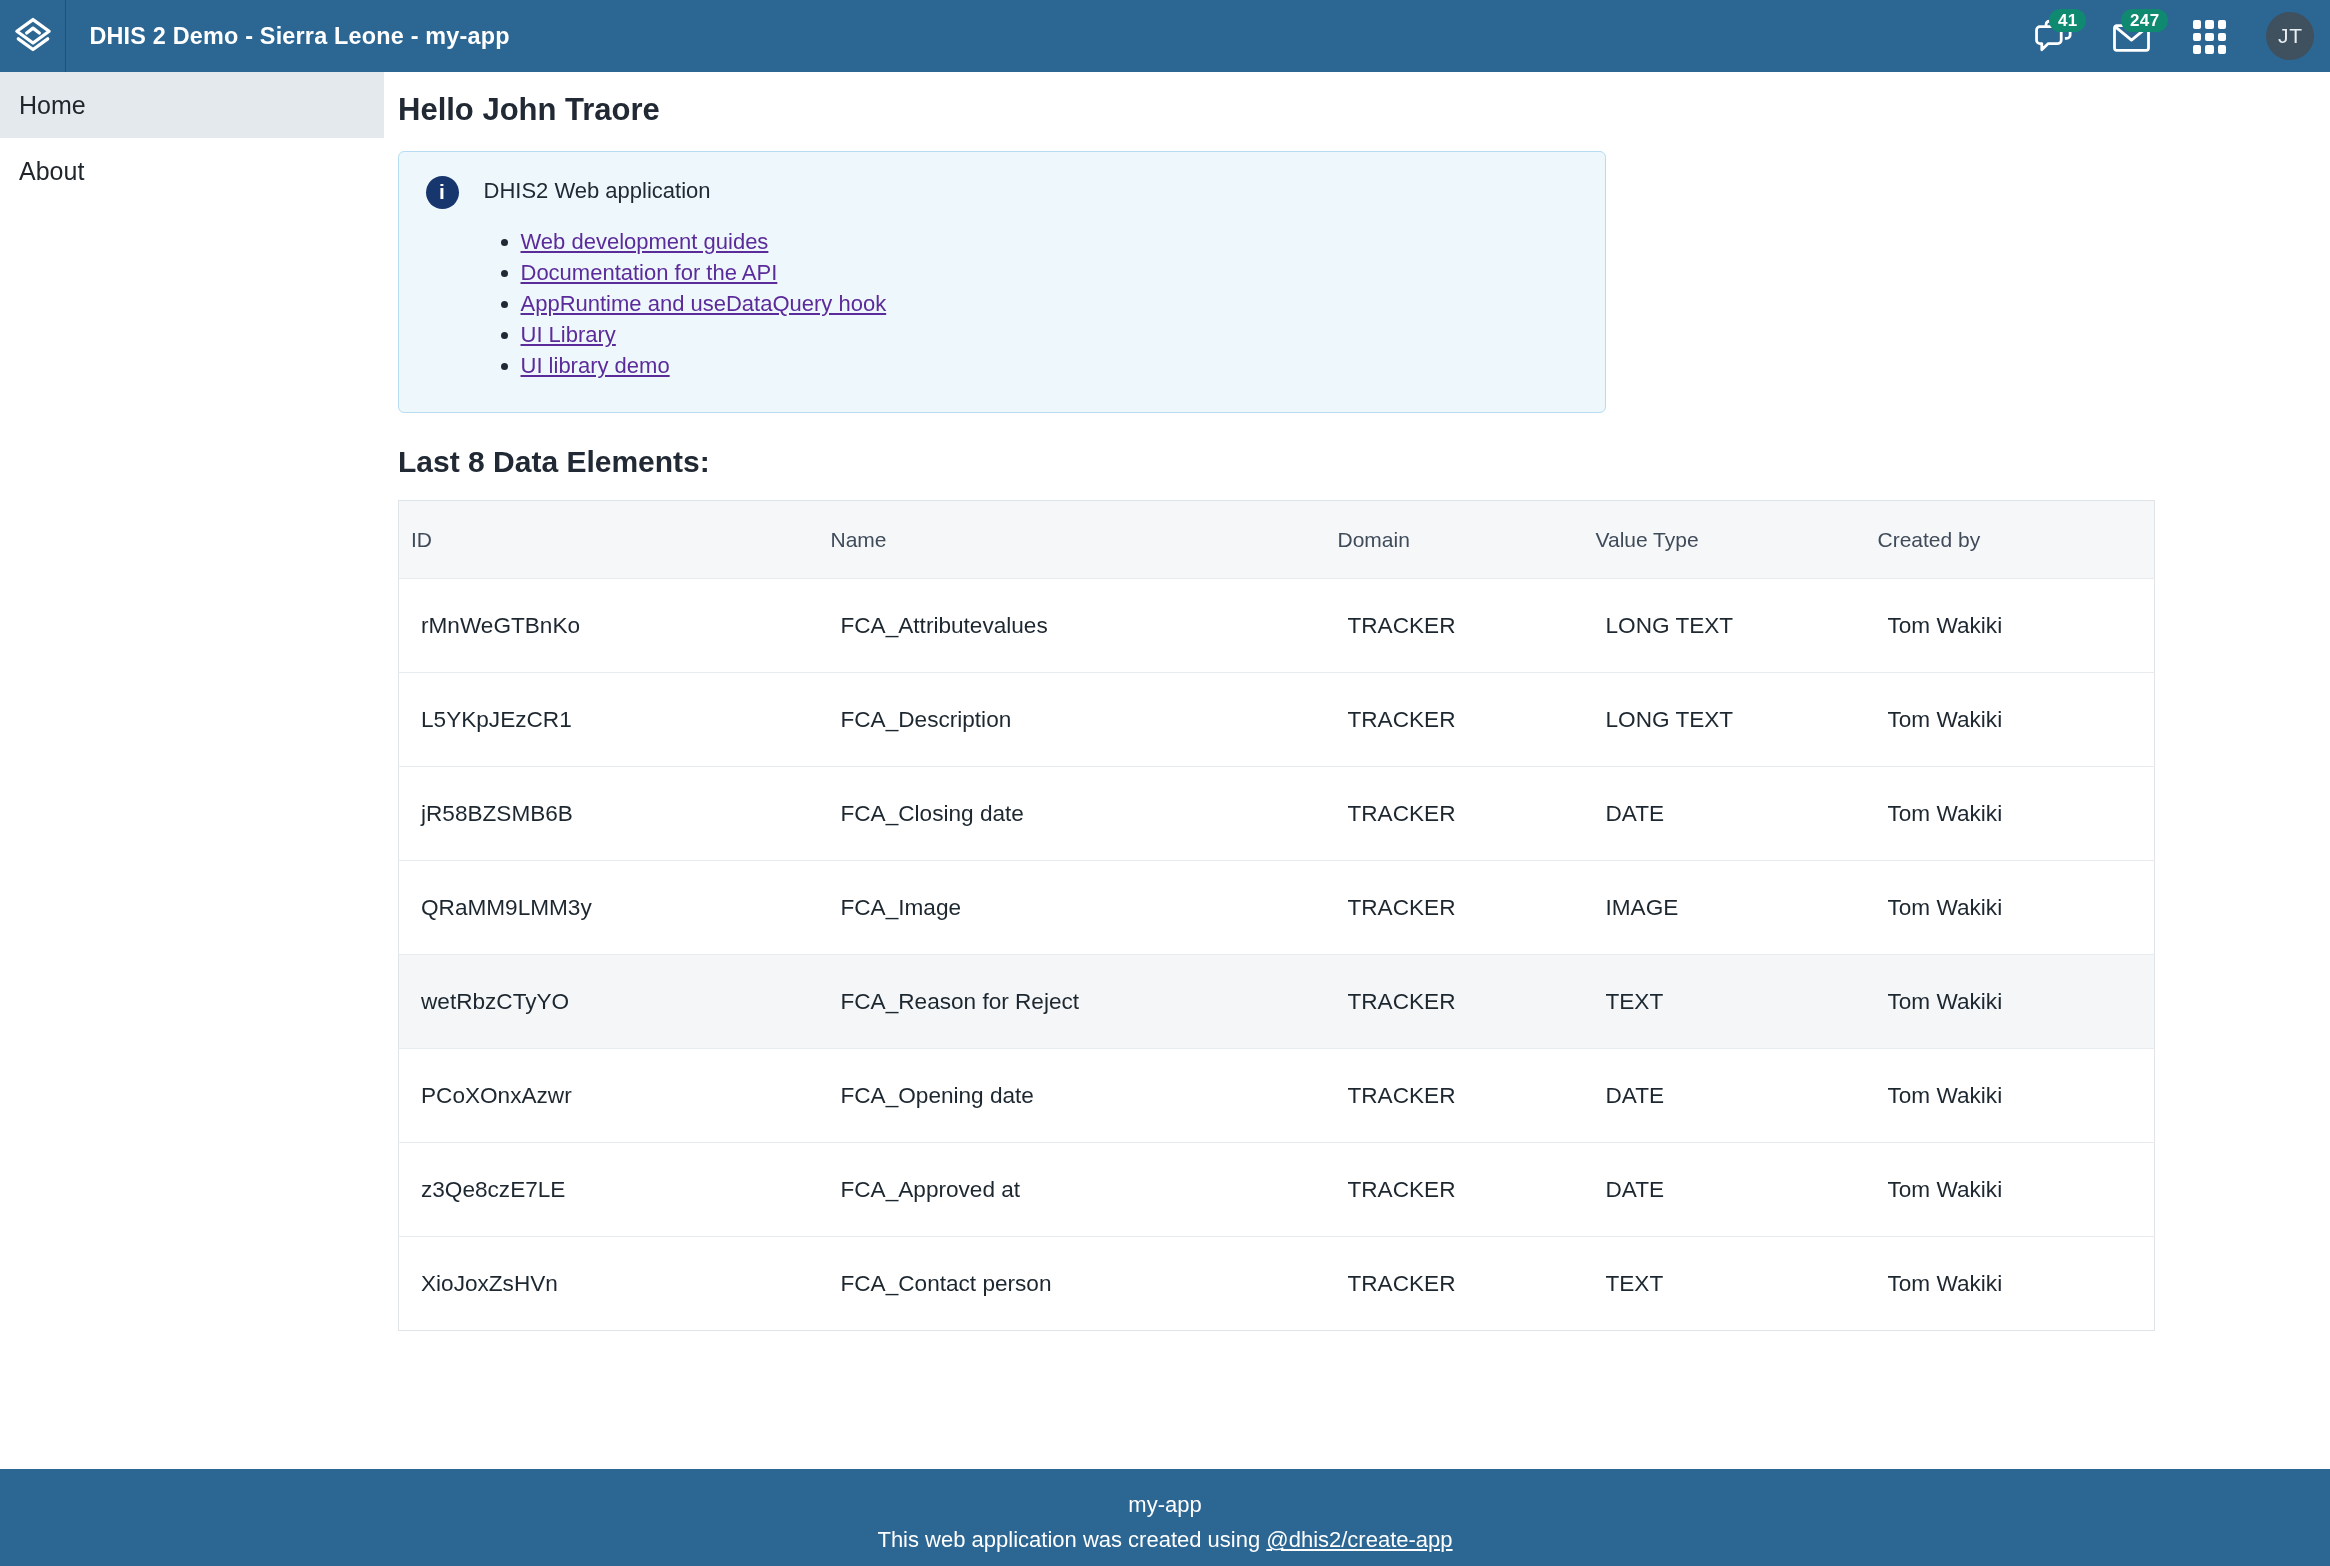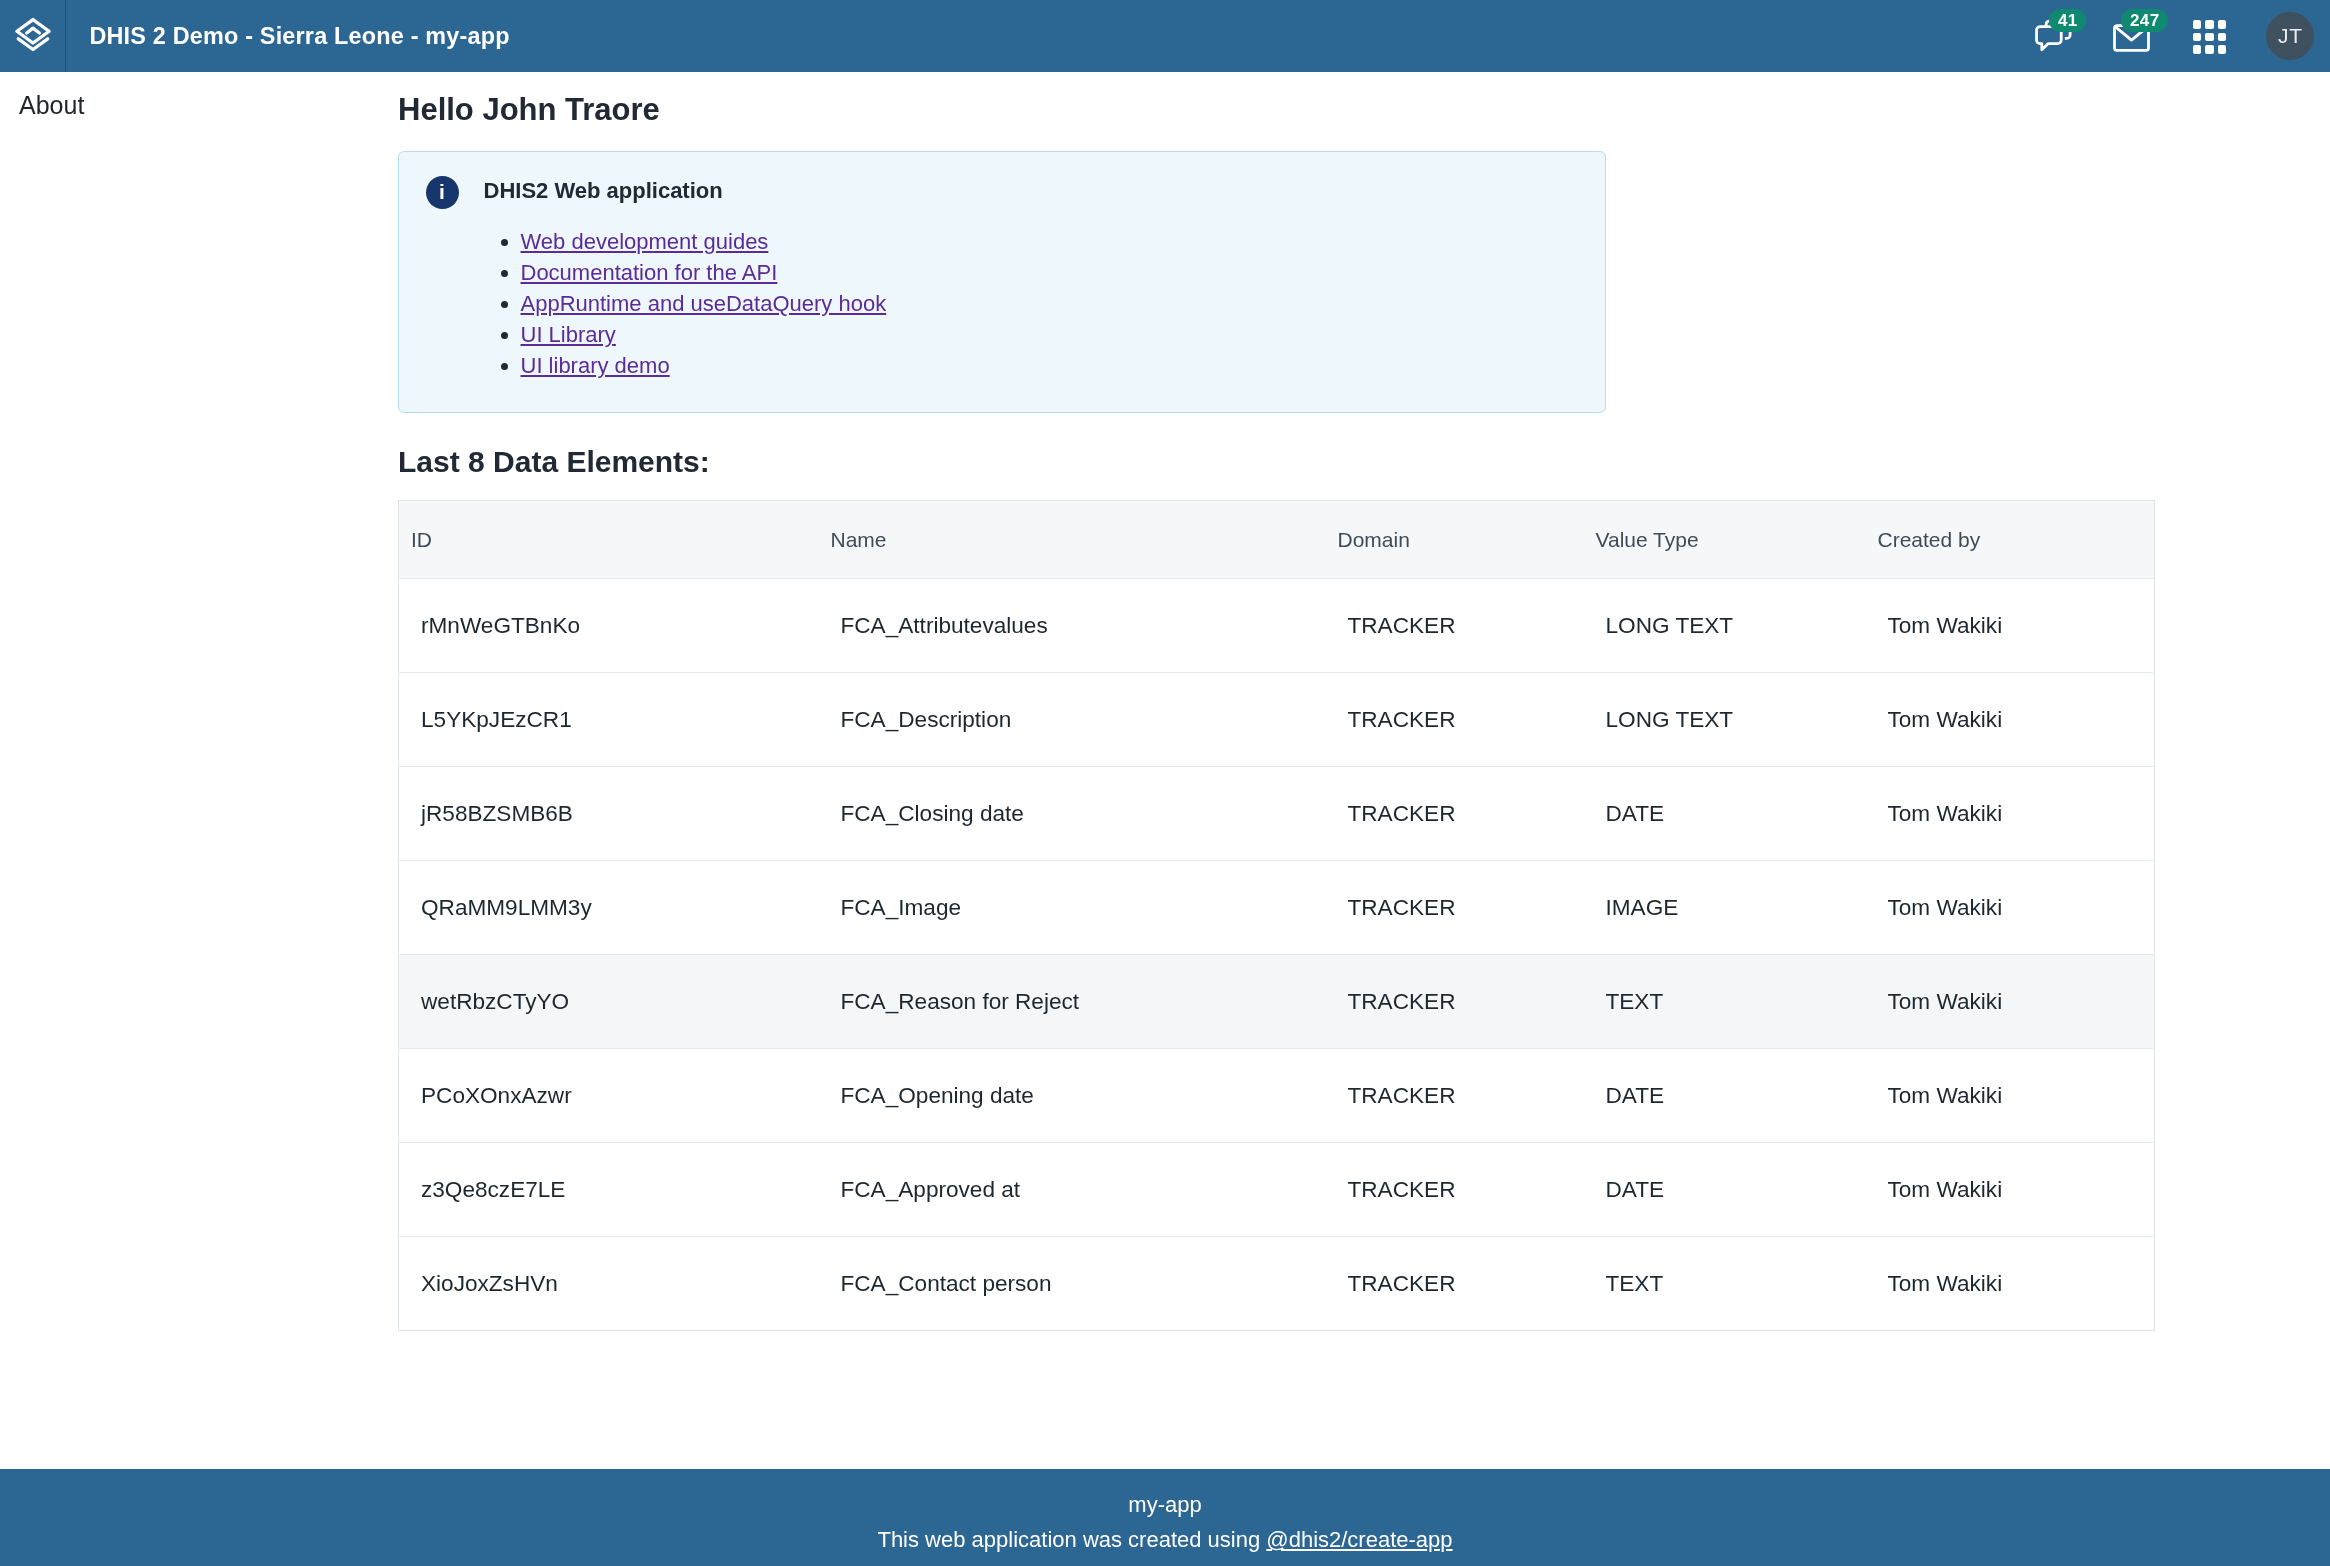--- a/index.html
+++ b/index.html
@@ -99,21 +99,21 @@
     display:flex;align-items:flex-start;
   }
   .info-icon{
     flex:0 0 auto;width:33px;height:33px;border-radius:50%;
     background:var(--c-info-icon);color:#ffffff;
     font-size:21px;font-weight:700;font-style:normal;
     display:flex;align-items:center;justify-content:center;
     margin-top:1.6px;
   }
   .notice-content{margin-left:25px;}
-  .notice-title{font-size:22px;font-weight:700;line-height:33px;}
+  .notice-title{font-size:22px;font-weight:400;line-height:33px;}
   .notice-para{font-size:22px;line-height:31px;margin-top:11px;}
   .notice-para code{
     font-family:"DejaVu Sans Mono",monospace;
     font-size:21px;
   }
   .notice-links{margin-top:19px;padding-left:37px;}
   .notice-links li{font-size:22px;line-height:31px;}
   .notice-links a{color:var(--c-link);text-decoration:underline;cursor:pointer;}
 
   .section-heading{
@@ -196,20 +196,21 @@
           <span></span>
           <span></span>
       </div>
     </div>
 
     <div class="avatar">JT</div>
   </div>
 </div>
 
 <div class="sidebar" id="sidebar">
+    <div class="side-item active">Home</div>
     <div class="side-item">About</div>
   </div>
 
 <div class="main">
   <div class="greeting">Hello John Traore</div>
 
   <div class="noticebox">
     <div class="info-icon">i</div>
     <div class="notice-content">
       <div class="notice-title">DHIS2 Web application</div>

